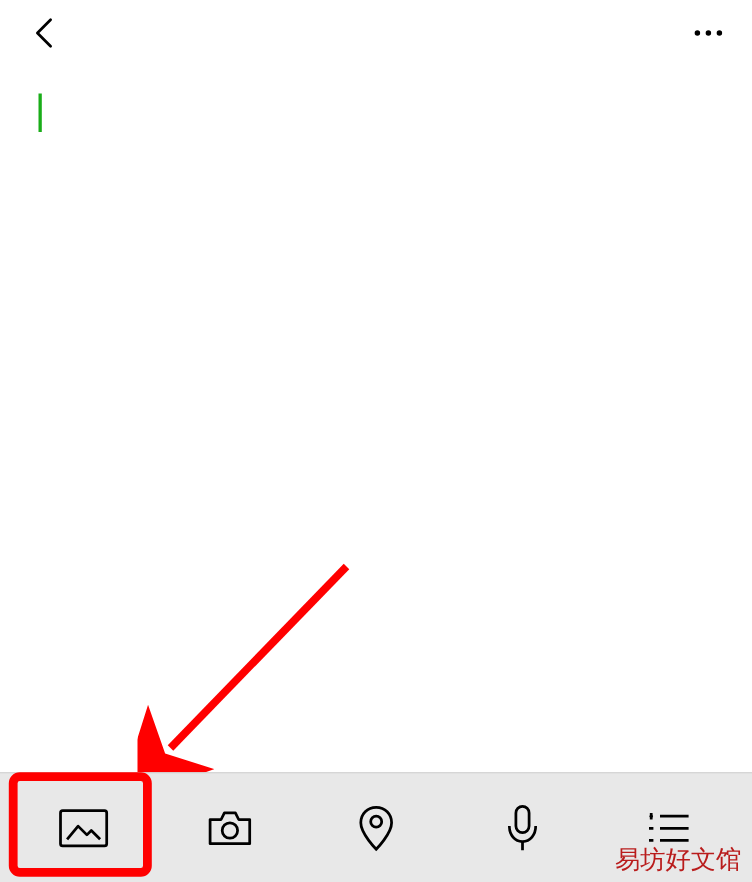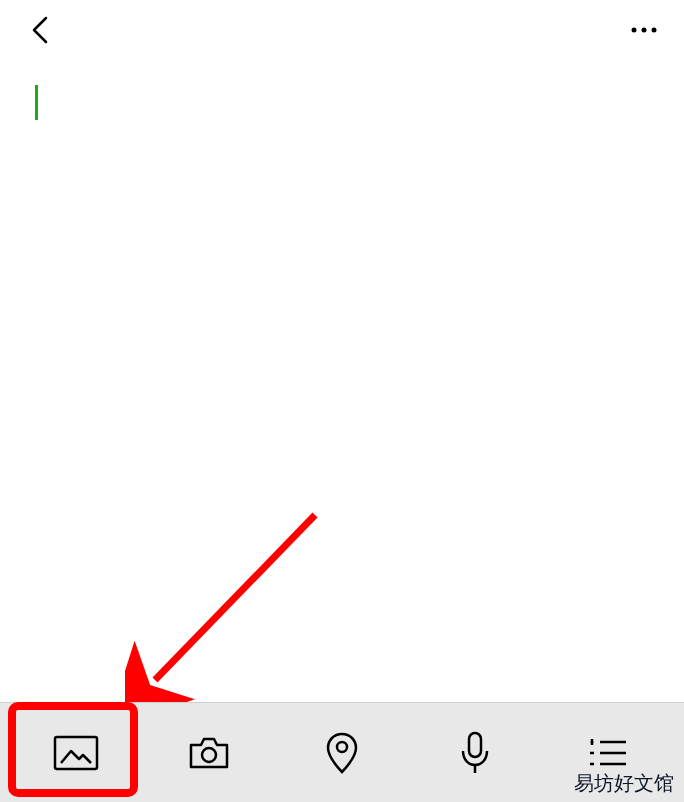--- a/index.html
+++ b/index.html
@@ -80,22 +80,22 @@
       position: absolute;
       border: 8px solid #ff0000;
       border-radius: 10px;
       pointer-events: none;
       z-index: 10;
     }
     .watermark {
       position: absolute;
       bottom: 5px;
       right: 10px;
-      font-size: 20px;
-      color: #0f172a;
+      font-size: 23px;
+      color: #b91c1c;
       z-index: 20;
       font-weight: 400;
     }
   </style>
 </head>
 <body>
 
 <div class="top-bar">
   <div class="back-btn">
     <svg width="18" height="30" viewBox="0 0 18 30">

